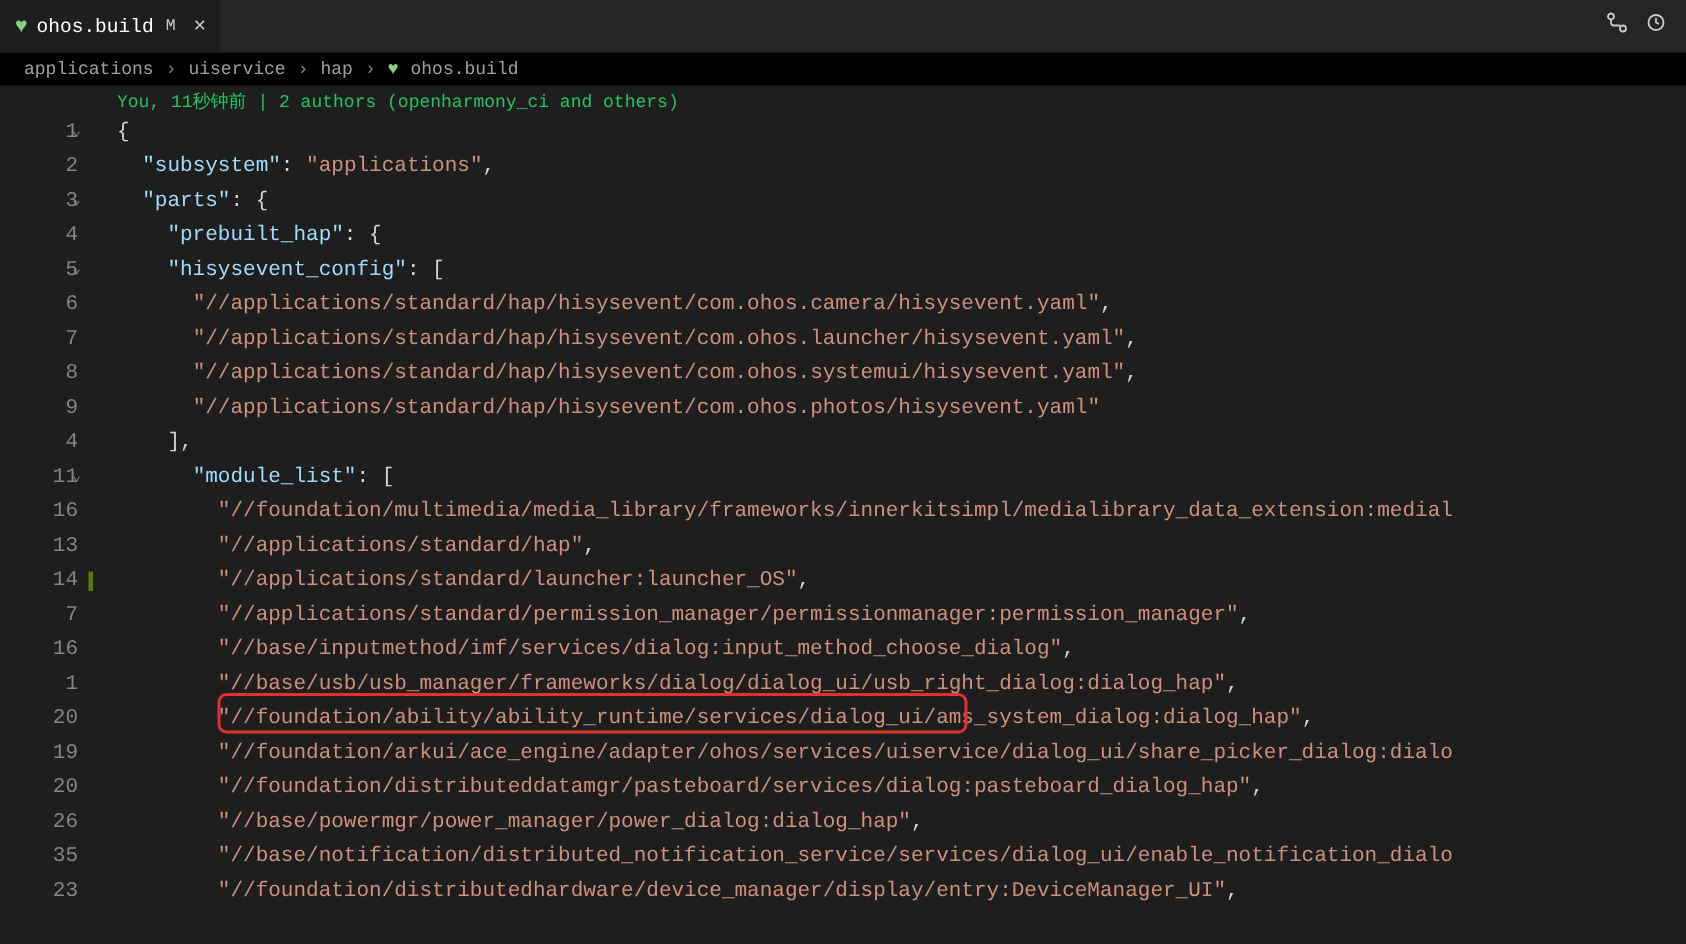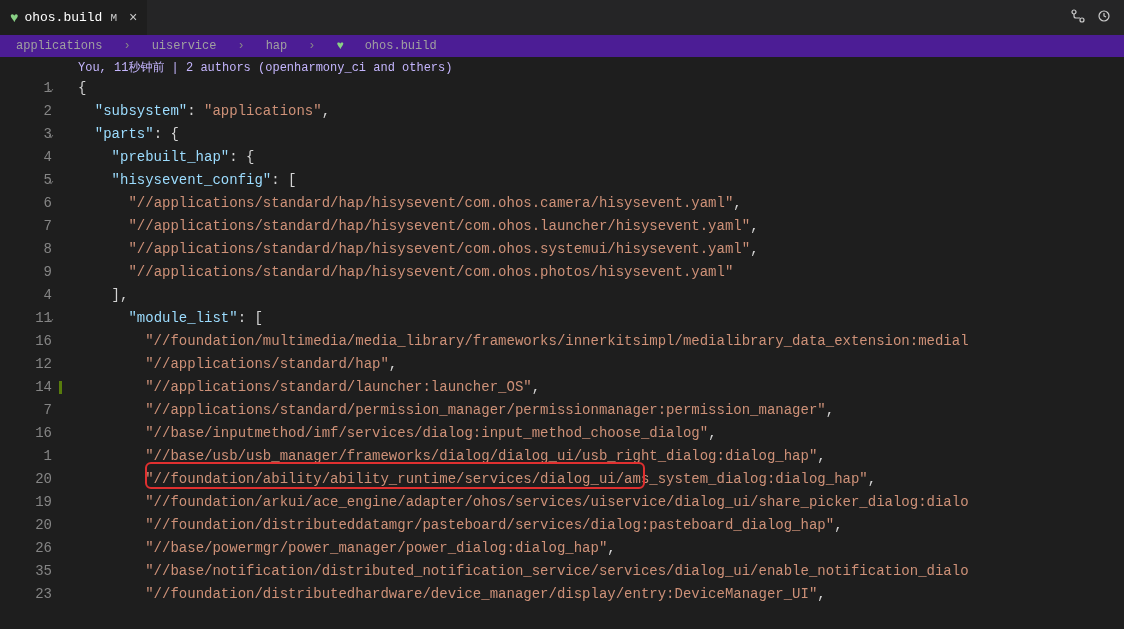--- a/index.html
+++ b/index.html
@@ -35,30 +35,30 @@
 .tab-mod { color: #cccccc; font-size: 11px; margin-left: 2px; }
 .tab-close { color: #cccccc; margin-left: 6px; cursor: pointer; }
 .actions { display: flex; gap: 10px; padding-right: 12px; color: #cccccc; }
 .action-icon { cursor: pointer; }
 .breadcrumb {
   display: flex;
   align-items: center;
   padding: 4px 16px;
   font-size: 12px;
   color: #a0a0a0;
-  gap: 21px;
+  gap: 8px;
   height: 22px;
-  background: #4c1d95;
+  background: #000000;
 }
 .bc-sep { color: #888; }
 .bc-icon { color: #89d185; }
 .blame-line {
   padding: 2px 16px 2px 78px;
   font-size: 12px;
-  color: #c4b5fd;
+  color: #22c55e;
   height: 20px;
 }
 .editor {
   display: flex;
   font-family: Consolas, 'Courier New', monospace;
 }
 .gutter {
   width: 66px;
   text-align: right;
   padding-right: 14px;
@@ -150,21 +150,21 @@
         <div class="gutter-row">3<span class="fold">⌄</span></div>
         <div class="gutter-row">4</div>
         <div class="gutter-row">5<span class="fold">⌄</span></div>
         <div class="gutter-row">6</div>
         <div class="gutter-row">7</div>
         <div class="gutter-row">8</div>
         <div class="gutter-row">9</div>
         <div class="gutter-row">4</div>
         <div class="gutter-row">11<span class="fold">⌄</span></div>
         <div class="gutter-row">16</div>
-        <div class="gutter-row">12</div>
+        <div class="gutter-row">13</div>
         <div class="gutter-row">14<span class="mod-mark"></span></div>
         <div class="gutter-row">7</div>
         <div class="gutter-row">16</div>
         <div class="gutter-row">1</div>
         <div class="gutter-row">20</div>
         <div class="gutter-row">19</div>
         <div class="gutter-row">20</div>
         <div class="gutter-row">26</div>
         <div class="gutter-row">35</div>
         <div class="gutter-row">23</div>

